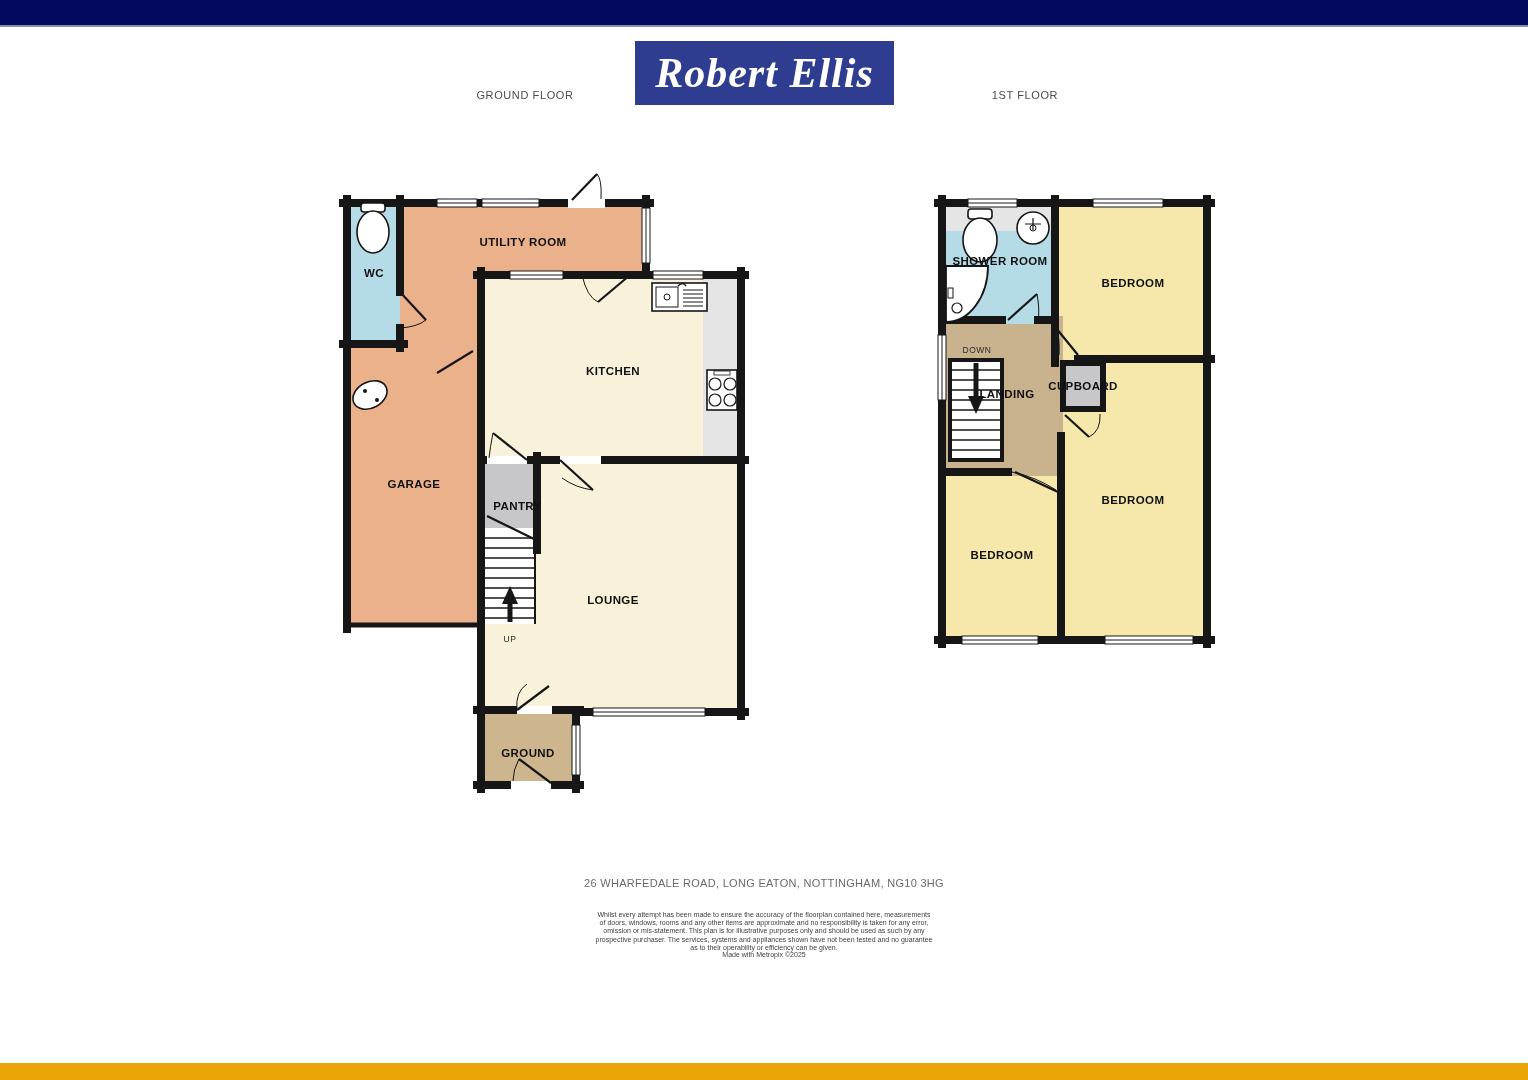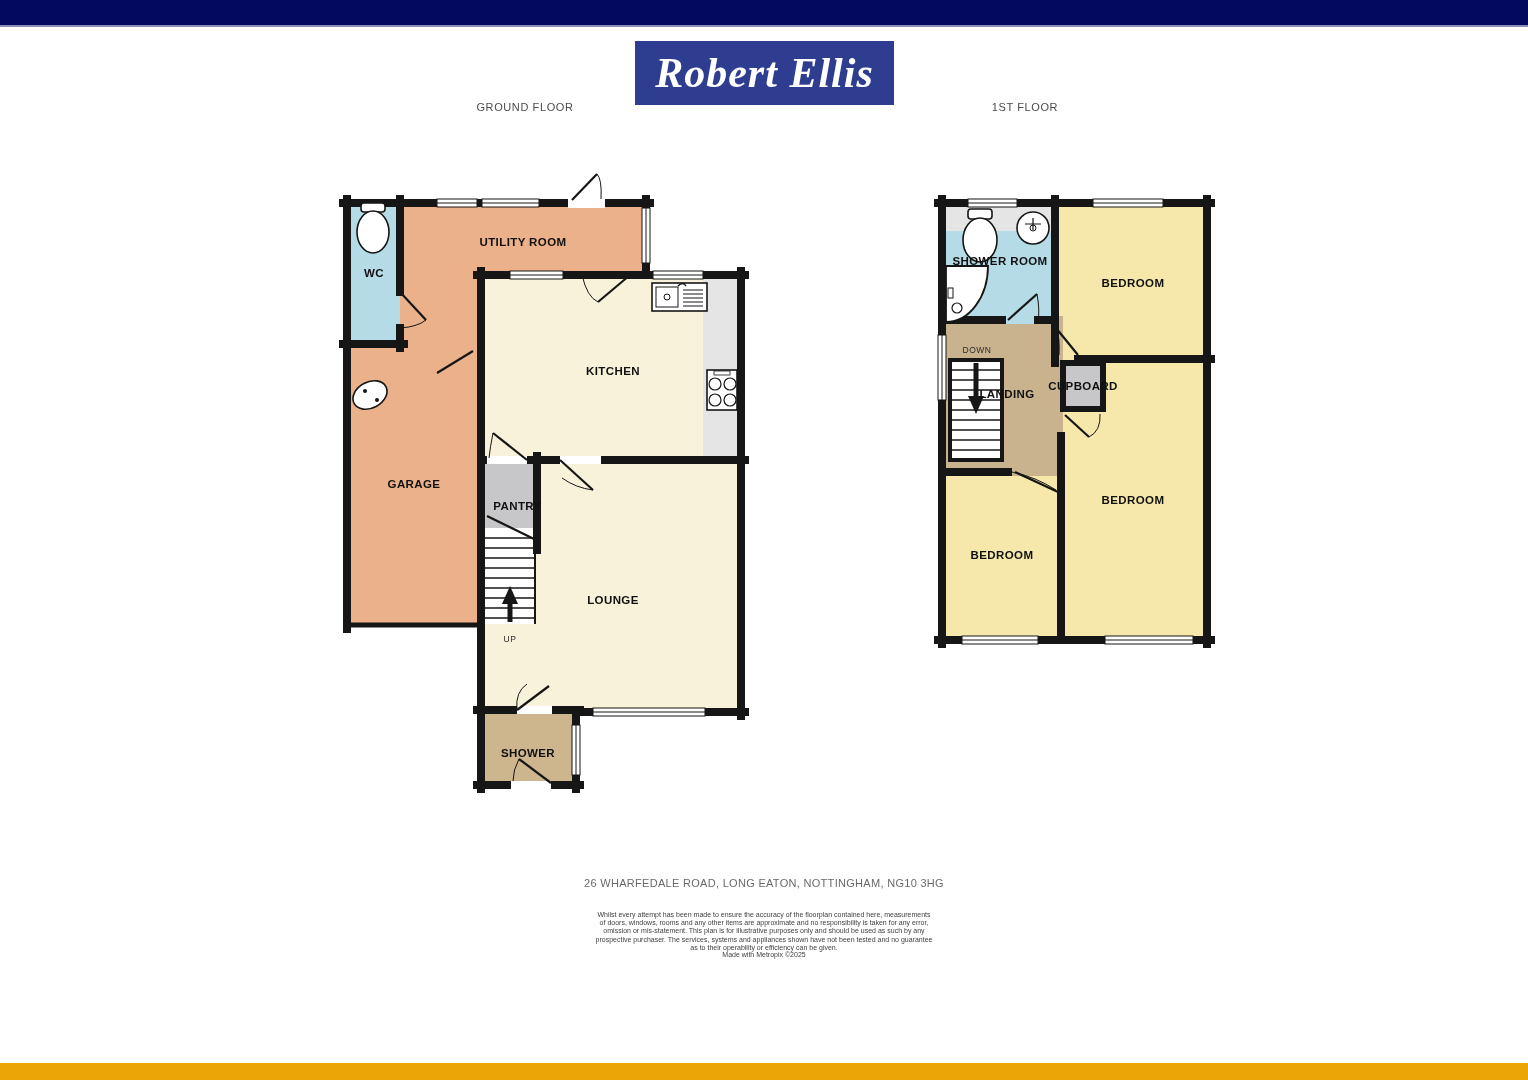--- a/index.html
+++ b/index.html
@@ -7,21 +7,21 @@
         font-family:"Liberation Sans", sans-serif;}
   .topbar{position:absolute;left:0;top:0;width:1528px;height:25px;background:#03095e;
           border-bottom:2px solid #8a8fb5;}
   .bottombar{position:absolute;left:0;top:1063px;width:1528px;height:17px;background:#eba506;}
   .logo{position:absolute;left:635px;top:41px;width:259px;}
   .logo-blue{height:64px;background:#2e3d90;display:flex;align-items:center;justify-content:center;}
   .logo-blue span{color:#fff;font-family:Liberation Serif, serif;font-style:italic;
                   font-weight:600;font-size:42px;letter-spacing:1px;}
   .logo-red{height:29px;background:#ce1f30;display:flex;align-items:center;justify-content:center;}
   .logo-red span{color:#fff;font-size:20px;letter-spacing:5px;font-weight:400;}
-  .floorlabel{position:absolute;top:101px;width:200px;text-align:center;color:#4b4b4b;
+  .floorlabel{position:absolute;top:89px;width:200px;text-align:center;color:#4b4b4b;
               font-size:11px;letter-spacing:0.6px;}
   .plan{position:absolute;}
   .plan svg{position:absolute;left:0;top:0;}
   .roomlabel{position:absolute;transform:translate(-50%,-50%);font-weight:bold;
              font-size:11.5px;color:#101010;letter-spacing:0.4px;white-space:nowrap;}
   .smalllabel{position:absolute;transform:translate(-50%,-50%);font-weight:400;
               font-size:8.5px;color:#2b2b2b;letter-spacing:0.5px;white-space:nowrap;}
   .address{position:absolute;left:0;top:877px;width:1528px;text-align:center;
            color:#6a6a6a;font-size:11px;letter-spacing:0.3px;}
   .disclaimer{position:absolute;left:594px;top:911px;width:340px;text-align:center;
@@ -179,21 +179,21 @@
         <circle cx="395" cy="230" r="6" fill="none" stroke="#161616" stroke-width="1.2"></circle>
       </g>
     </svg>
     <div class="roomlabel" style="left:39px;top:103px;">WC</div>
     <div class="roomlabel" style="left:188px;top:72px;">UTILITY ROOM</div>
     <div class="roomlabel" style="left:278px;top:201px;">KITCHEN</div>
     <div class="roomlabel" style="left:79px;top:314px;">GARAGE</div>
     <div class="roomlabel" style="left:175px;top:336px;padding-left:15px;">PANTRY</div>
     <div class="roomlabel" style="left:278px;top:422px;margin-top:8px;">LOUNGE</div>
     <div class="smalllabel" style="left:175px;top:469px;">UP</div>
-    <div class="roomlabel" style="left:193px;top:583px;">SHOWER</div>
+    <div class="roomlabel" style="left:193px;top:583px;">GROUND</div>
   </div>
 
   <div class="plan" style="left:930px;top:170px;width:290px;height:490px;">
     <svg width="290" height="490" viewBox="0 0 290 490">
 
       <g>
         <rect x="125" y="33" width="152" height="156" fill="#f6e8ab"></rect>
         <rect x="129" y="185" width="148" height="289" fill="#f6e8ab"></rect>
         <rect x="12" y="302" width="117" height="172" fill="#f6e8ab"></rect>
         <rect x="12" y="146" width="121" height="160" fill="#c9b38e"></rect>

